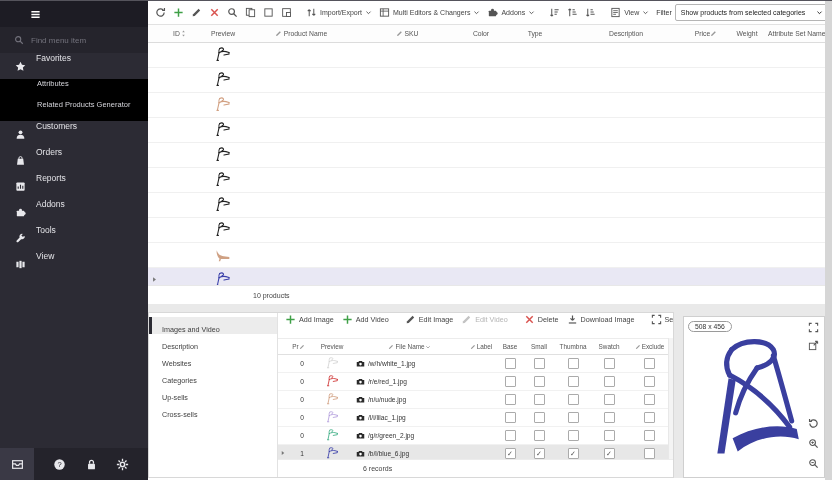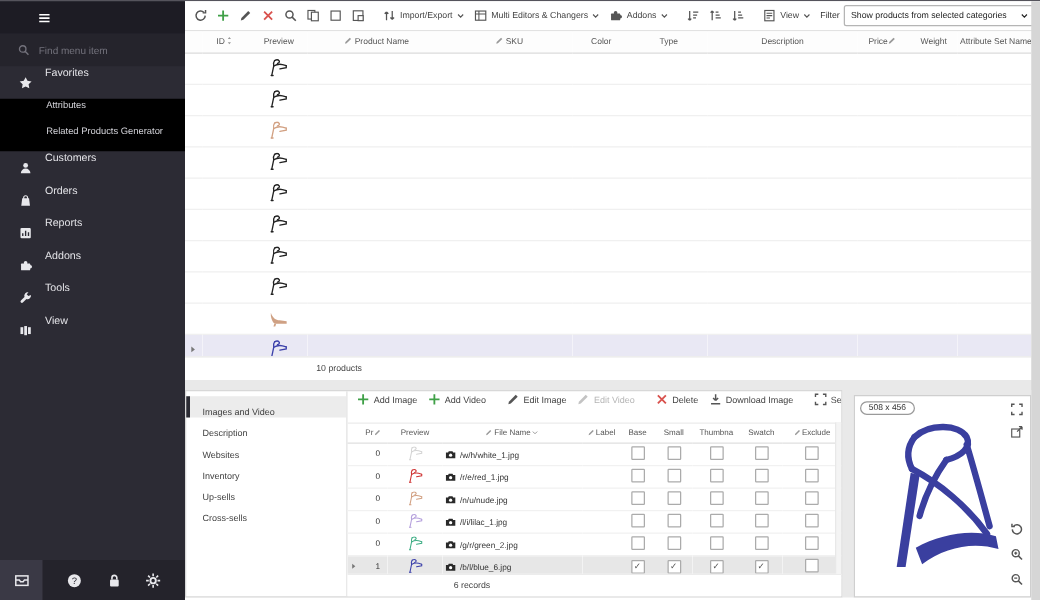--- a/index.html
+++ b/index.html
@@ -637,21 +637,21 @@
             <div class="tab sel">
               <span>Images and Video</span>
             </div>
             <div class="tab">
               <span>Description</span>
             </div>
             <div class="tab">
               <span>Websites</span>
             </div>
             <div class="tab">
-              <span>Inventory</span>
+              <span>Categories</span>
             </div>
             <div class="tab">
               <span>Up-sells</span>
             </div>
             <div class="tab">
               <span>Cross-sells</span>
             </div>
           </div>
         <div class="bmain">
           <div class="toolbar2" id="detail-toolbar">

